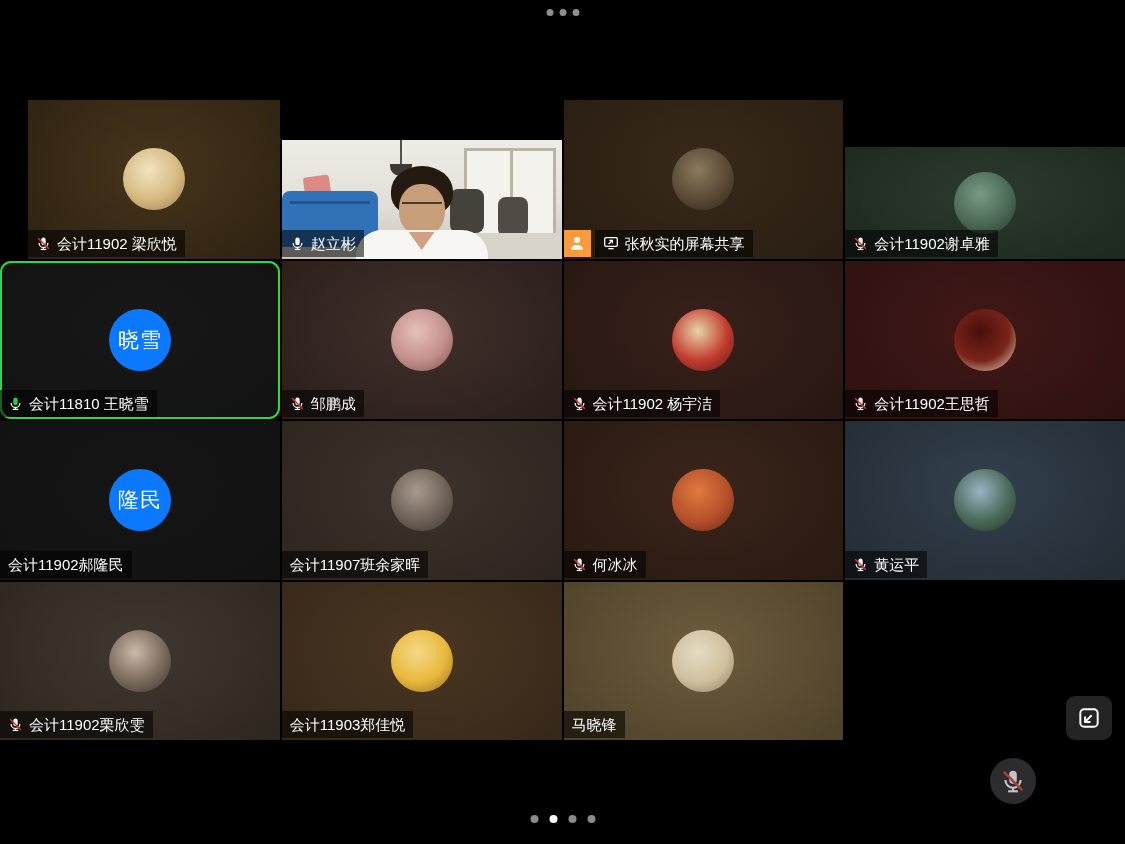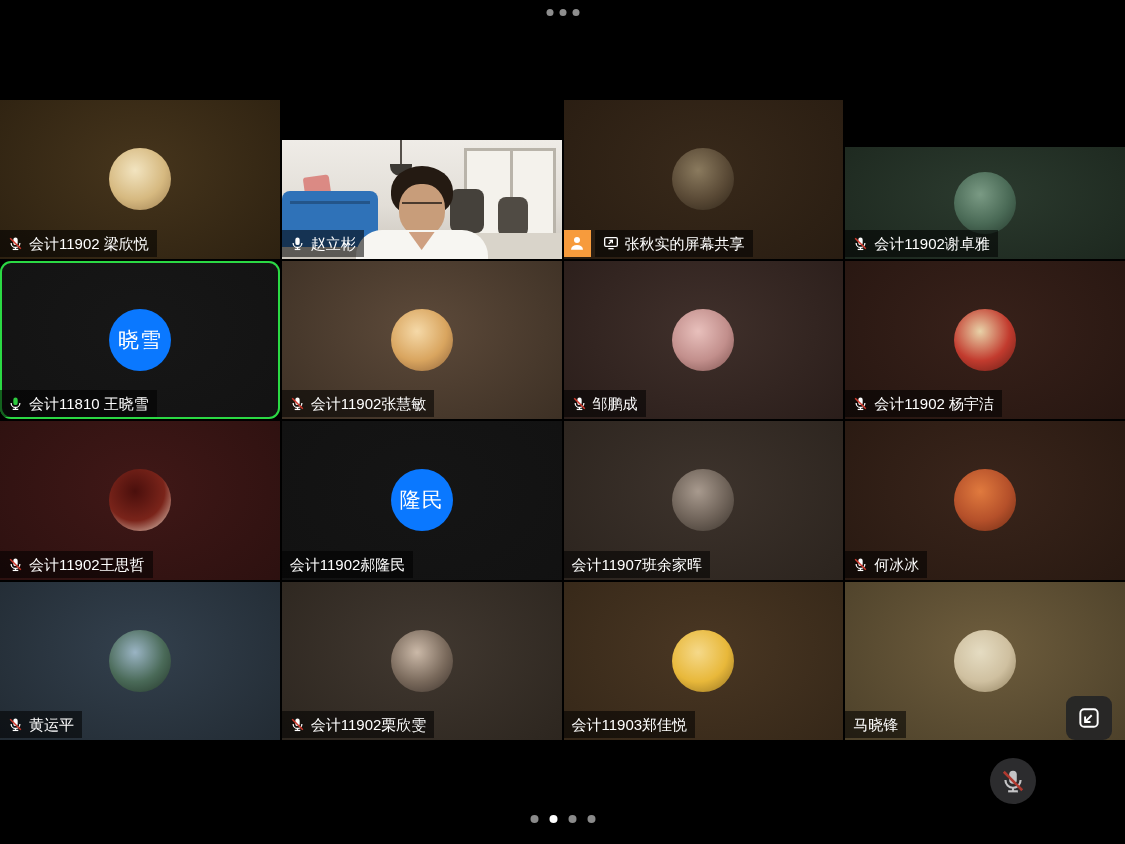--- a/index.html
+++ b/index.html
@@ -72,21 +72,21 @@
 
 <div class="stage">
 
   <div class="top-dots">
     <span class="dot"></span>
     <span class="dot"></span>
     <span class="dot"></span>
   </div>
 
   <div class="grid">
-      <div class="tile kind-image mic-muted" style="background: radial-gradient(120% 150% at 50% 42%, rgb(70, 53, 28) 0%, rgb(26, 18, 8) 100%);">
+      <div class="tile kind-image mic-muted" style="background: radial-gradient(120% 150% at 50% 42%, rgb(70, 53, 28) 0%, rgb(26, 18, 8) 100%); margin-left: 28px;">
 
       <div class="avatar" style="background: radial-gradient(circle at 42% 36%, rgb(242, 228, 192) 0%, rgb(214, 185, 128) 55%, rgb(154, 123, 78) 100%);"></div>
 
       <div class="label-row">
 
         <span class="label">
           <svg class="mic" viewBox="0 0 24 24">
             <rect class="mic-body" x="8.5" y="2.5" width="7" height="12" rx="3.5"></rect>
             <path class="mic-frame" d="M5 11 a7 7.2 0 0 0 14 0" fill="none" stroke-width="2"></path>
             <line class="mic-frame" x1="12" y1="18" x2="12" y2="21.5" stroke-width="2"></line>
@@ -187,39 +187,20 @@
             <path class="mic-frame" d="M5 11 a7 7.2 0 0 0 14 0" fill="none" stroke-width="2"></path>
             <line class="mic-frame" x1="12" y1="18" x2="12" y2="21.5" stroke-width="2"></line>
             <line class="mic-frame" x1="7.5" y1="21.5" x2="16.5" y2="21.5" stroke-width="2"></line>
             <line class="slash" x1="3.5" y1="3.5" x2="20.5" y2="20.5" stroke="#d0382c" stroke-width="2.4"></line>
           </svg>
 
           <span class="pname">会计11810 王晓雪</span>
         </span>
       </div>
     </div>
-      <div class="tile kind-image mic-muted" style="background: radial-gradient(120% 150% at 50% 42%, rgb(93, 74, 58) 0%, rgb(36, 28, 20) 100%);">
-
-      <div class="avatar" style="background: radial-gradient(circle at 42% 36%, rgb(245, 217, 168) 0%, rgb(217, 165, 95) 55%, rgb(138, 95, 56) 100%);"></div>
-
-      <div class="label-row">
-
-        <span class="label">
-          <svg class="mic" viewBox="0 0 24 24">
-            <rect class="mic-body" x="8.5" y="2.5" width="7" height="12" rx="3.5"></rect>
-            <path class="mic-frame" d="M5 11 a7 7.2 0 0 0 14 0" fill="none" stroke-width="2"></path>
-            <line class="mic-frame" x1="12" y1="18" x2="12" y2="21.5" stroke-width="2"></line>
-            <line class="mic-frame" x1="7.5" y1="21.5" x2="16.5" y2="21.5" stroke-width="2"></line>
-            <line class="slash" x1="3.5" y1="3.5" x2="20.5" y2="20.5" stroke="#d0382c" stroke-width="2.4"></line>
-          </svg>
-
-          <span class="pname">会计11902张慧敏</span>
-        </span>
-      </div>
-    </div>
       <div class="tile kind-image mic-muted" style="background: radial-gradient(120% 150% at 50% 42%, rgb(64, 48, 43) 0%, rgb(25, 15, 13) 100%);">
 
       <div class="avatar" style="background: radial-gradient(circle at 42% 36%, rgb(232, 192, 188) 0%, rgb(194, 143, 140) 55%, rgb(122, 79, 76) 100%);"></div>
 
       <div class="label-row">
 
         <span class="label">
           <svg class="mic" viewBox="0 0 24 24">
             <rect class="mic-body" x="8.5" y="2.5" width="7" height="12" rx="3.5"></rect>
             <path class="mic-frame" d="M5 11 a7 7.2 0 0 0 14 0" fill="none" stroke-width="2"></path>

